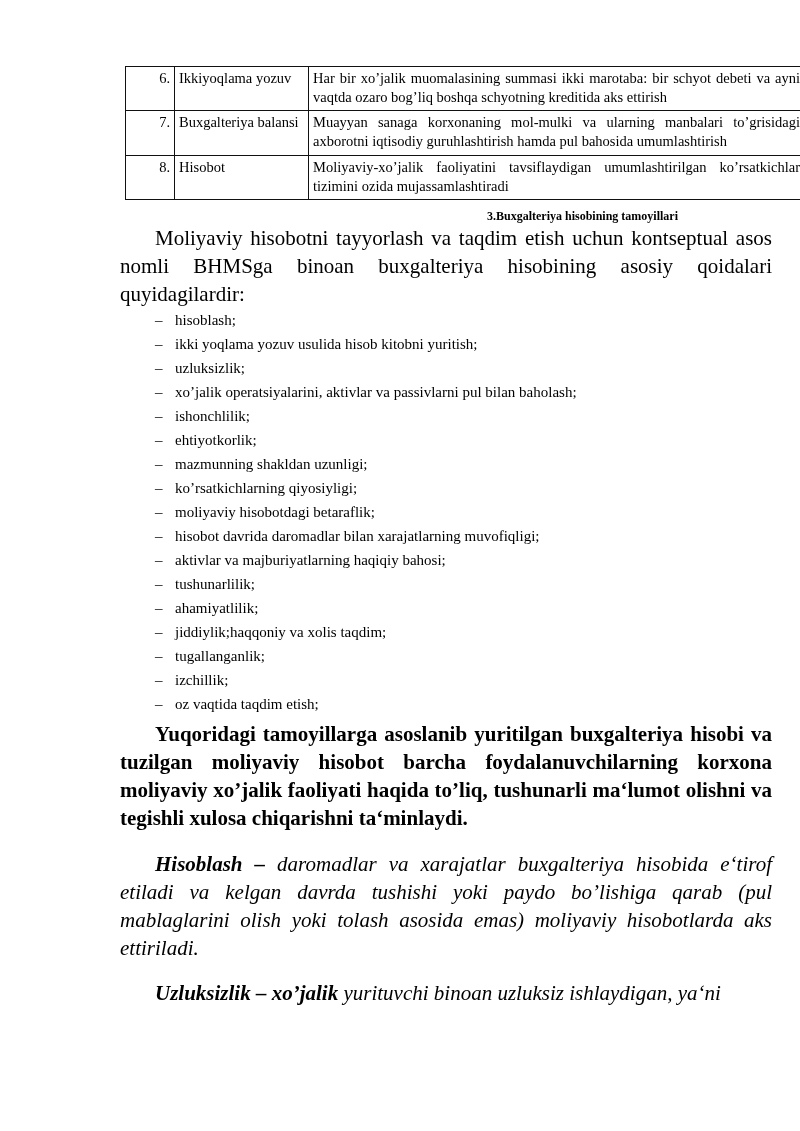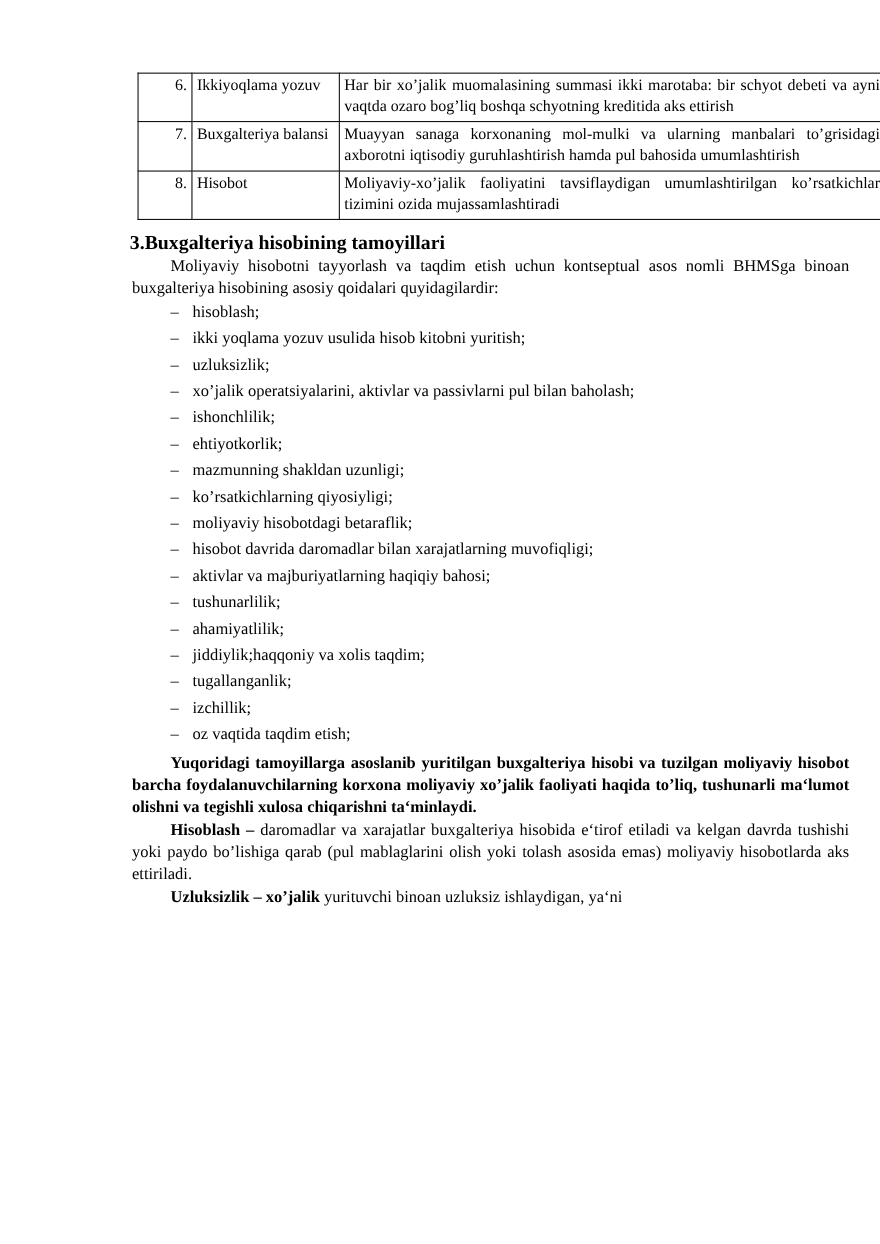--- a/index.html
+++ b/index.html
@@ -58,38 +58,38 @@
   }
   td.col-desc {
     width: 487px;
     text-align: justify;
     text-justify: inter-word;
     hyphens: none;
   }
 
   
   .section-title {
-    text-align: left;
+    text-align: right;
     font-weight: bold;
-    font-size: 18px;
+    font-size: 12px;
     margin: 9px 0 0 0;
     line-height: 1.3;
   }
 
   p.para {
-    font-size: 15px;
+    font-size: 21px;
     line-height: 1.33;
     margin: 1px 0 0 0;
     text-align: justify;
     text-justify: inter-word;
     text-indent: 35px;
     width: 652px;
     padding-left: 2px;
   }
-  p.para.tight { margin-top: 1px; }
+  p.para.tight { margin-top: 18px; font-style: italic; }
   p.para b { font-weight: bold; }
 
   
   ul.dash-list {
     list-style: none;
     margin: 4px 0 0 0;
     padding: 0;
     width: 652px;
   }
   ul.dash-list li {

